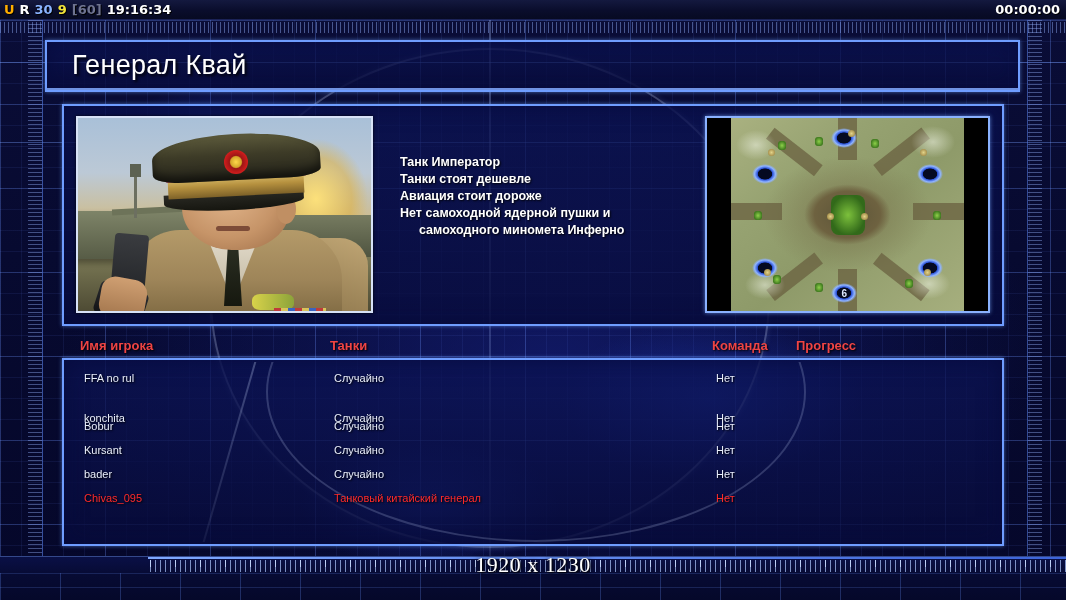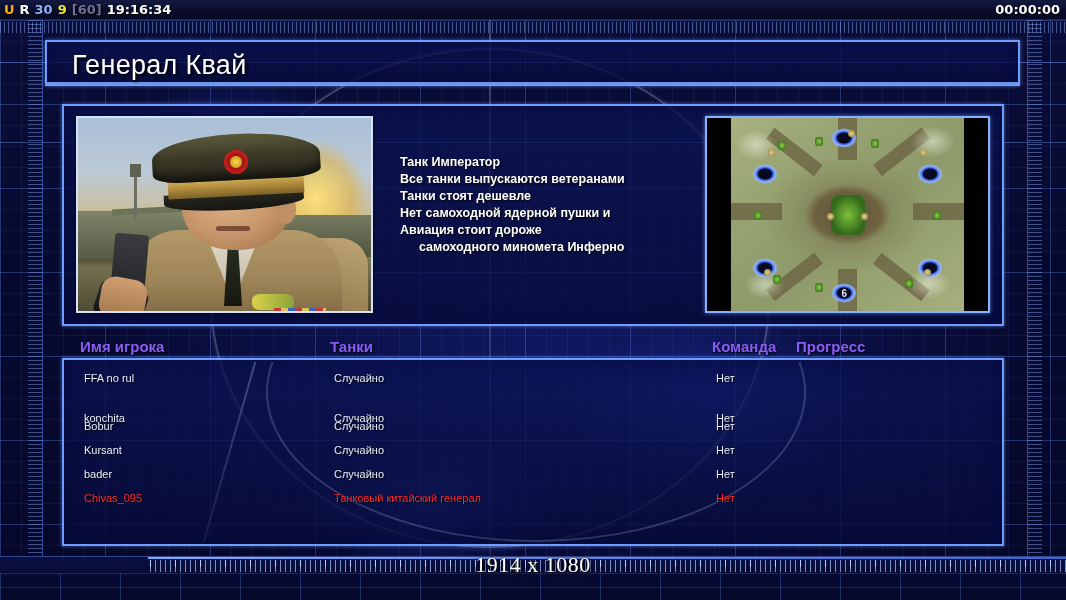--- a/index.html
+++ b/index.html
@@ -120,21 +120,21 @@
 
   
   .panel-outer {
     position:absolute; z-index:10;
     border:2px solid #6f9dff;
     box-shadow:0 0 4px rgba(110,160,255,.6), inset 0 0 22px rgba(5,10,60,.9);
     background:linear-gradient(180deg, rgba(12,20,86,.72), rgba(8,12,60,.80));
   }
 
   
-  #titlepanel { left:45px; top:40px; width:975px; height:46px; }
+  #titlepanel { left:45px; top:40px; width:975px; height:52px; }
   #titlepanel .inner{
     position:absolute; inset:0;
     border-bottom:2px solid rgba(130,170,255,.85);
   }
   #title-text {
     position:absolute; left:25px; top:8px;
     color:#ffffff; font-size:27px; font-weight:400;
     font-family:"Liberation Sans", sans-serif;
     text-shadow:2px 2px 3px rgba(0,0,0,.95);
     letter-spacing:.3px;
@@ -251,21 +251,21 @@
     background:radial-gradient(closest-side, rgba(240,245,230,.55), rgba(240,245,230,0)); }
   #map-inner .center-base { position:absolute; left:50%; top:50%; transform:translate(-50%,-50%);
     width:34px; height:40px;
     background:
       radial-gradient(closest-side,#7ec63c,#2f6a18) ;
     border-radius:8px; opacity:.95; }
 
   
   #colheads { position:absolute; left:80px; top:338px; width:930px; height:20px; z-index:12; }
   #colheads span {
-    position:absolute; color:#8b5cf6; font-size:15px; font-weight:bold;
+    position:absolute; color:#ef4444; font-size:13px; font-weight:bold;
     text-shadow:1px 1px 2px rgba(0,0,0,.95);
   }
   .ch-name { left:0; }
   .ch-army { left:250px; }
   .ch-team { left:632px; }
   .ch-prog { left:716px; }
 
   
   #listpanel {
     left:62px; top:358px; width:942px; height:188px;
@@ -386,24 +386,23 @@
         <div class="p-gun"></div>
         <div class="p-gun2"></div>
         <div class="p-hand"></div>
         <div class="p-wing"></div>
         <div class="p-ribbon"></div>
       </div>
     </div>
 
     <div id="desc">
       <div class="line">Танк Император</div>
-      <div class="line">Все танки выпускаются ветеранами</div>
       <div class="line">Танки стоят дешевле</div>
+      <div class="line">Авиация стоит дороже</div>
       <div class="line">Нет самоходной ядерной пушки и</div>
-      <div class="line">Авиация стоит дороже</div>
       <div class="line indent">самоходного миномета Инферно</div>
     </div>
 
     <div id="map-frame">
       <div id="map-inner">
         <div class="road" style="left:46%;top:0;width:8%;height:22%;"></div>
         <div class="road" style="left:46%;bottom:0;width:8%;height:22%;"></div>
         <div class="road" style="left:0;top:44%;width:22%;height:9%;"></div>
         <div class="road" style="right:0;top:44%;width:22%;height:9%;"></div>
         <div class="road" style="left:14%;top:14%;width:26%;height:7%;transform:rotate(38deg);"></div>
@@ -494,21 +493,21 @@
       <div class="prow highlight" style="top:126px;">
         <span class="cell c-name">Chivas_095</span>
         <span class="cell c-army">Танковый китайский генерал</span>
         <span class="cell c-team">Нет</span>
         <span class="cell c-prog"><span class="bar"></span></span>
       </div>
     </div>
   </div>
 
   <div class="ruler-h bottom"></div>
-  <div id="reslabel">1914 x 1080</div>
+  <div id="reslabel">1920 x 1230</div>
   <div id="botstrip">
     <div class="hl"></div>
     <div class="ticks"></div>
     <div class="ticks2"></div>
     <div class="gridcells"></div>
   </div>
 
 </div>
 
 </body></html>

